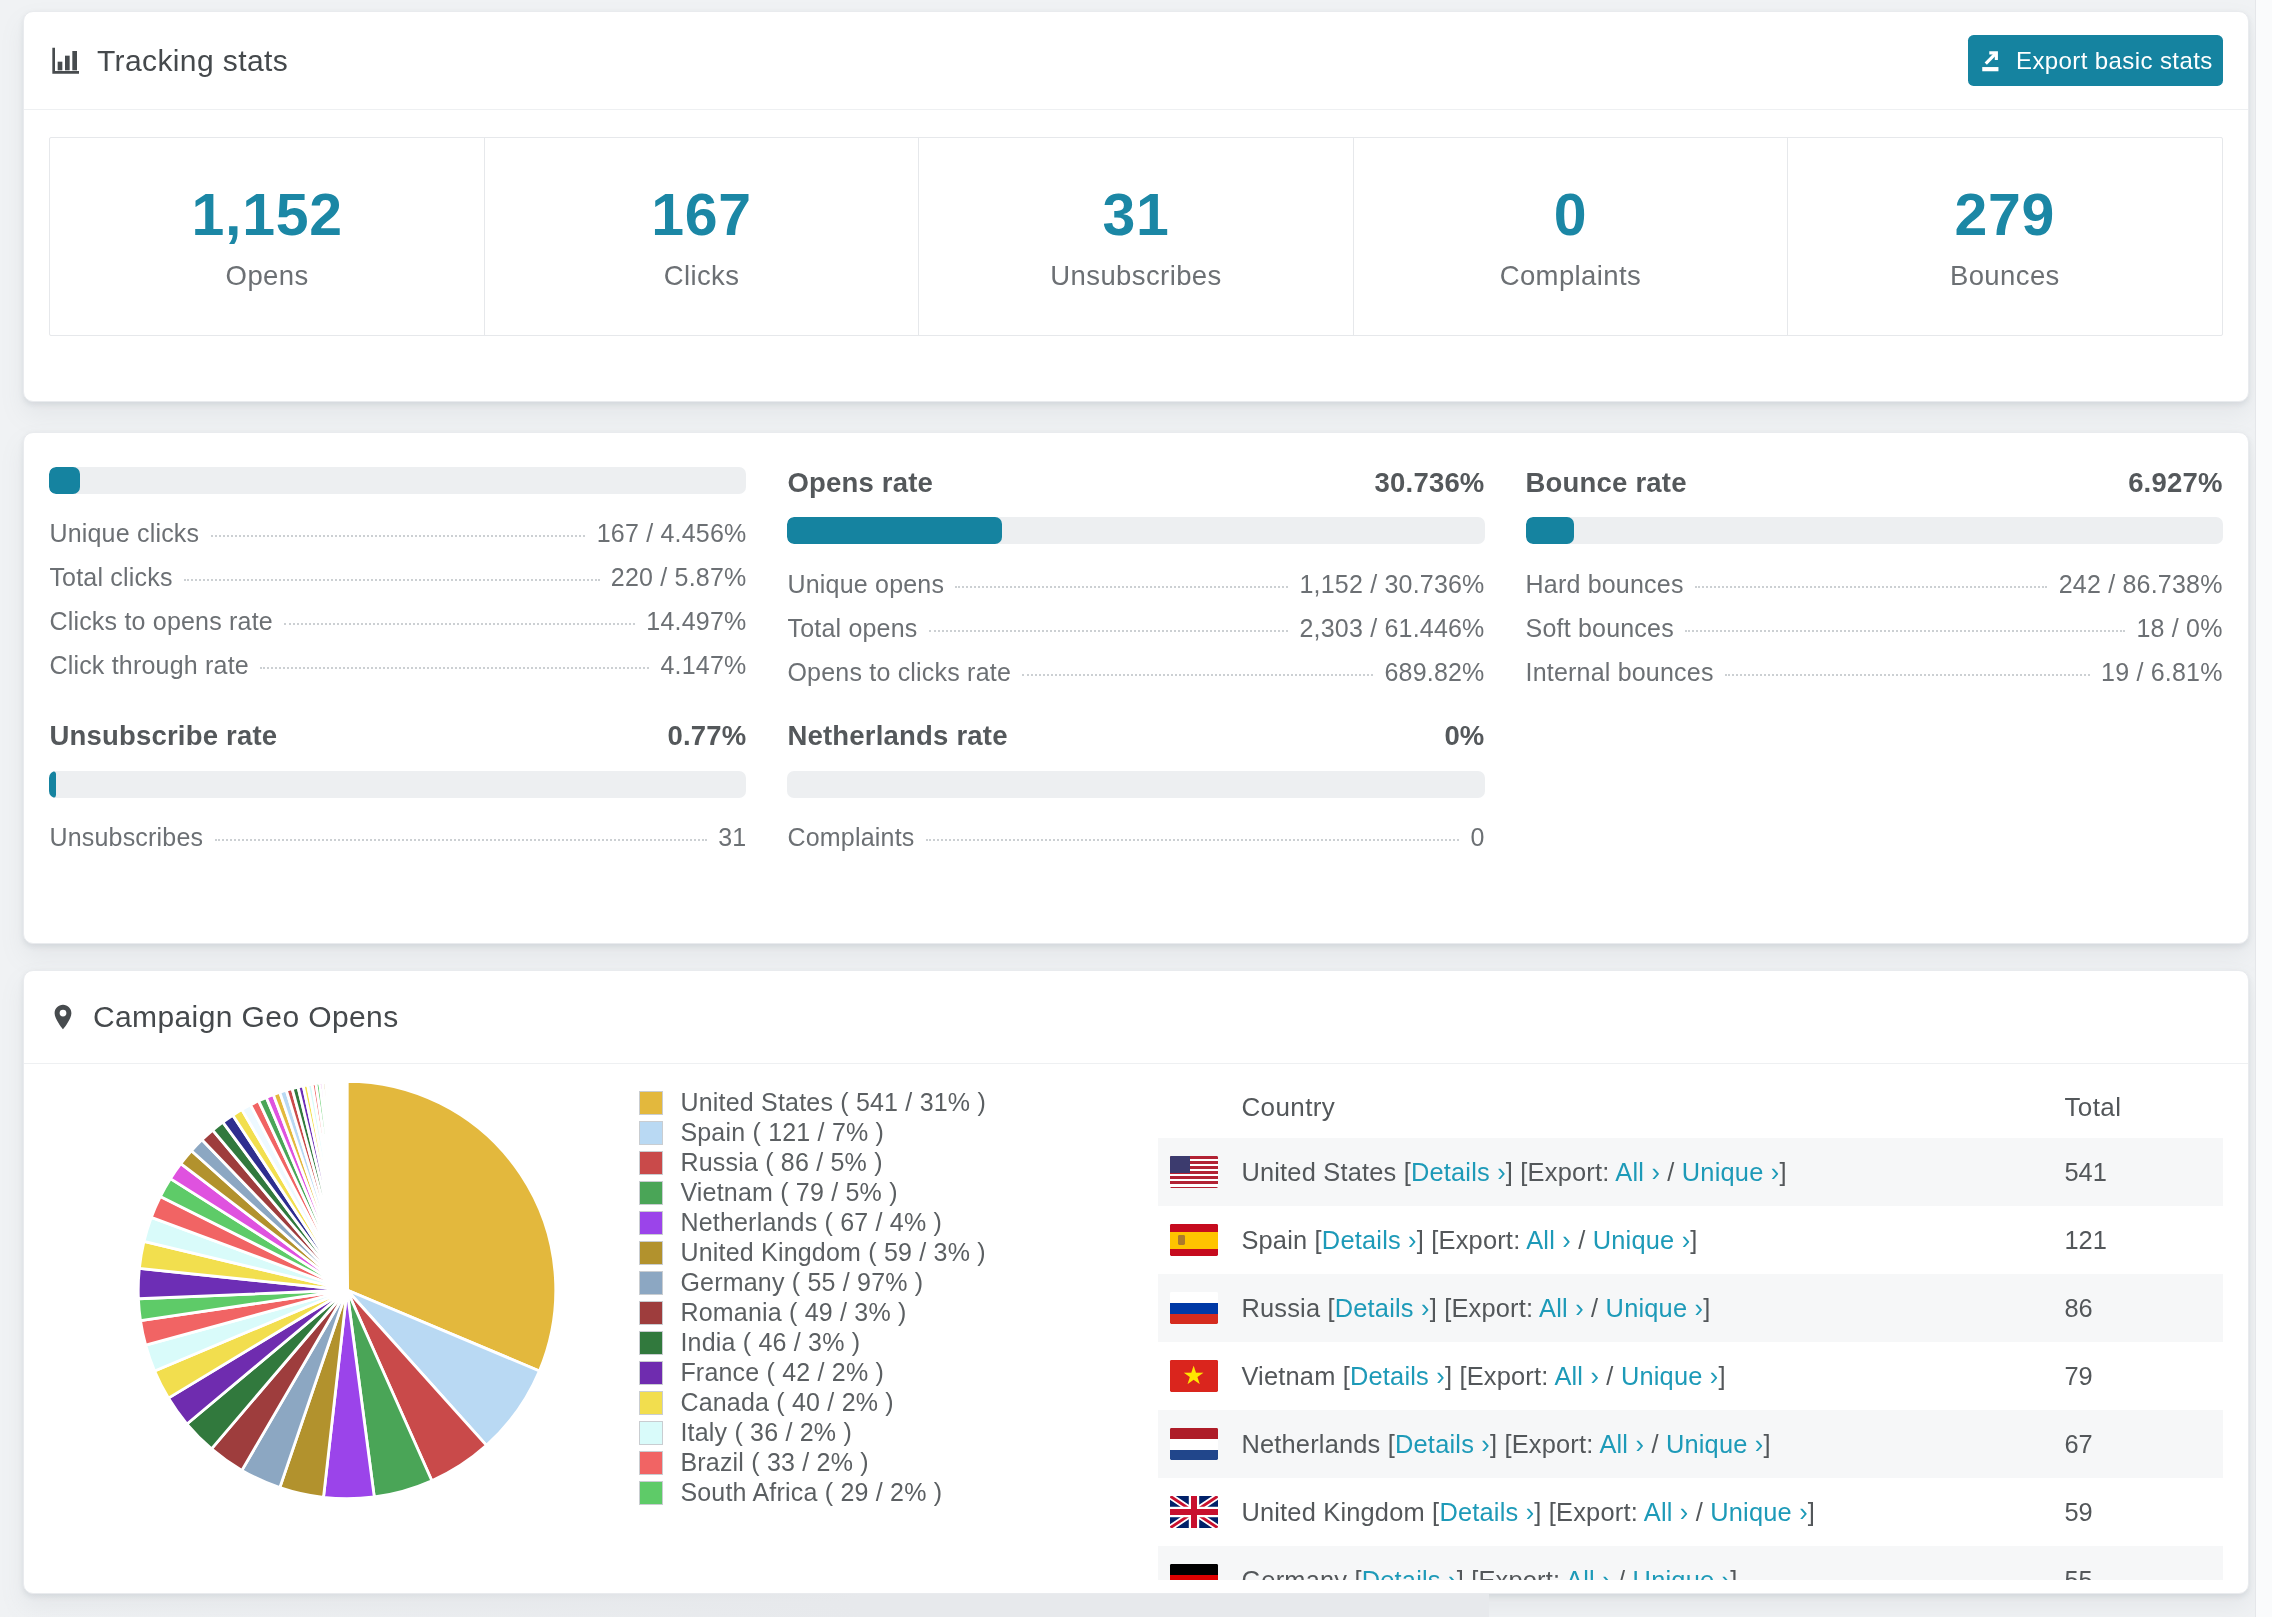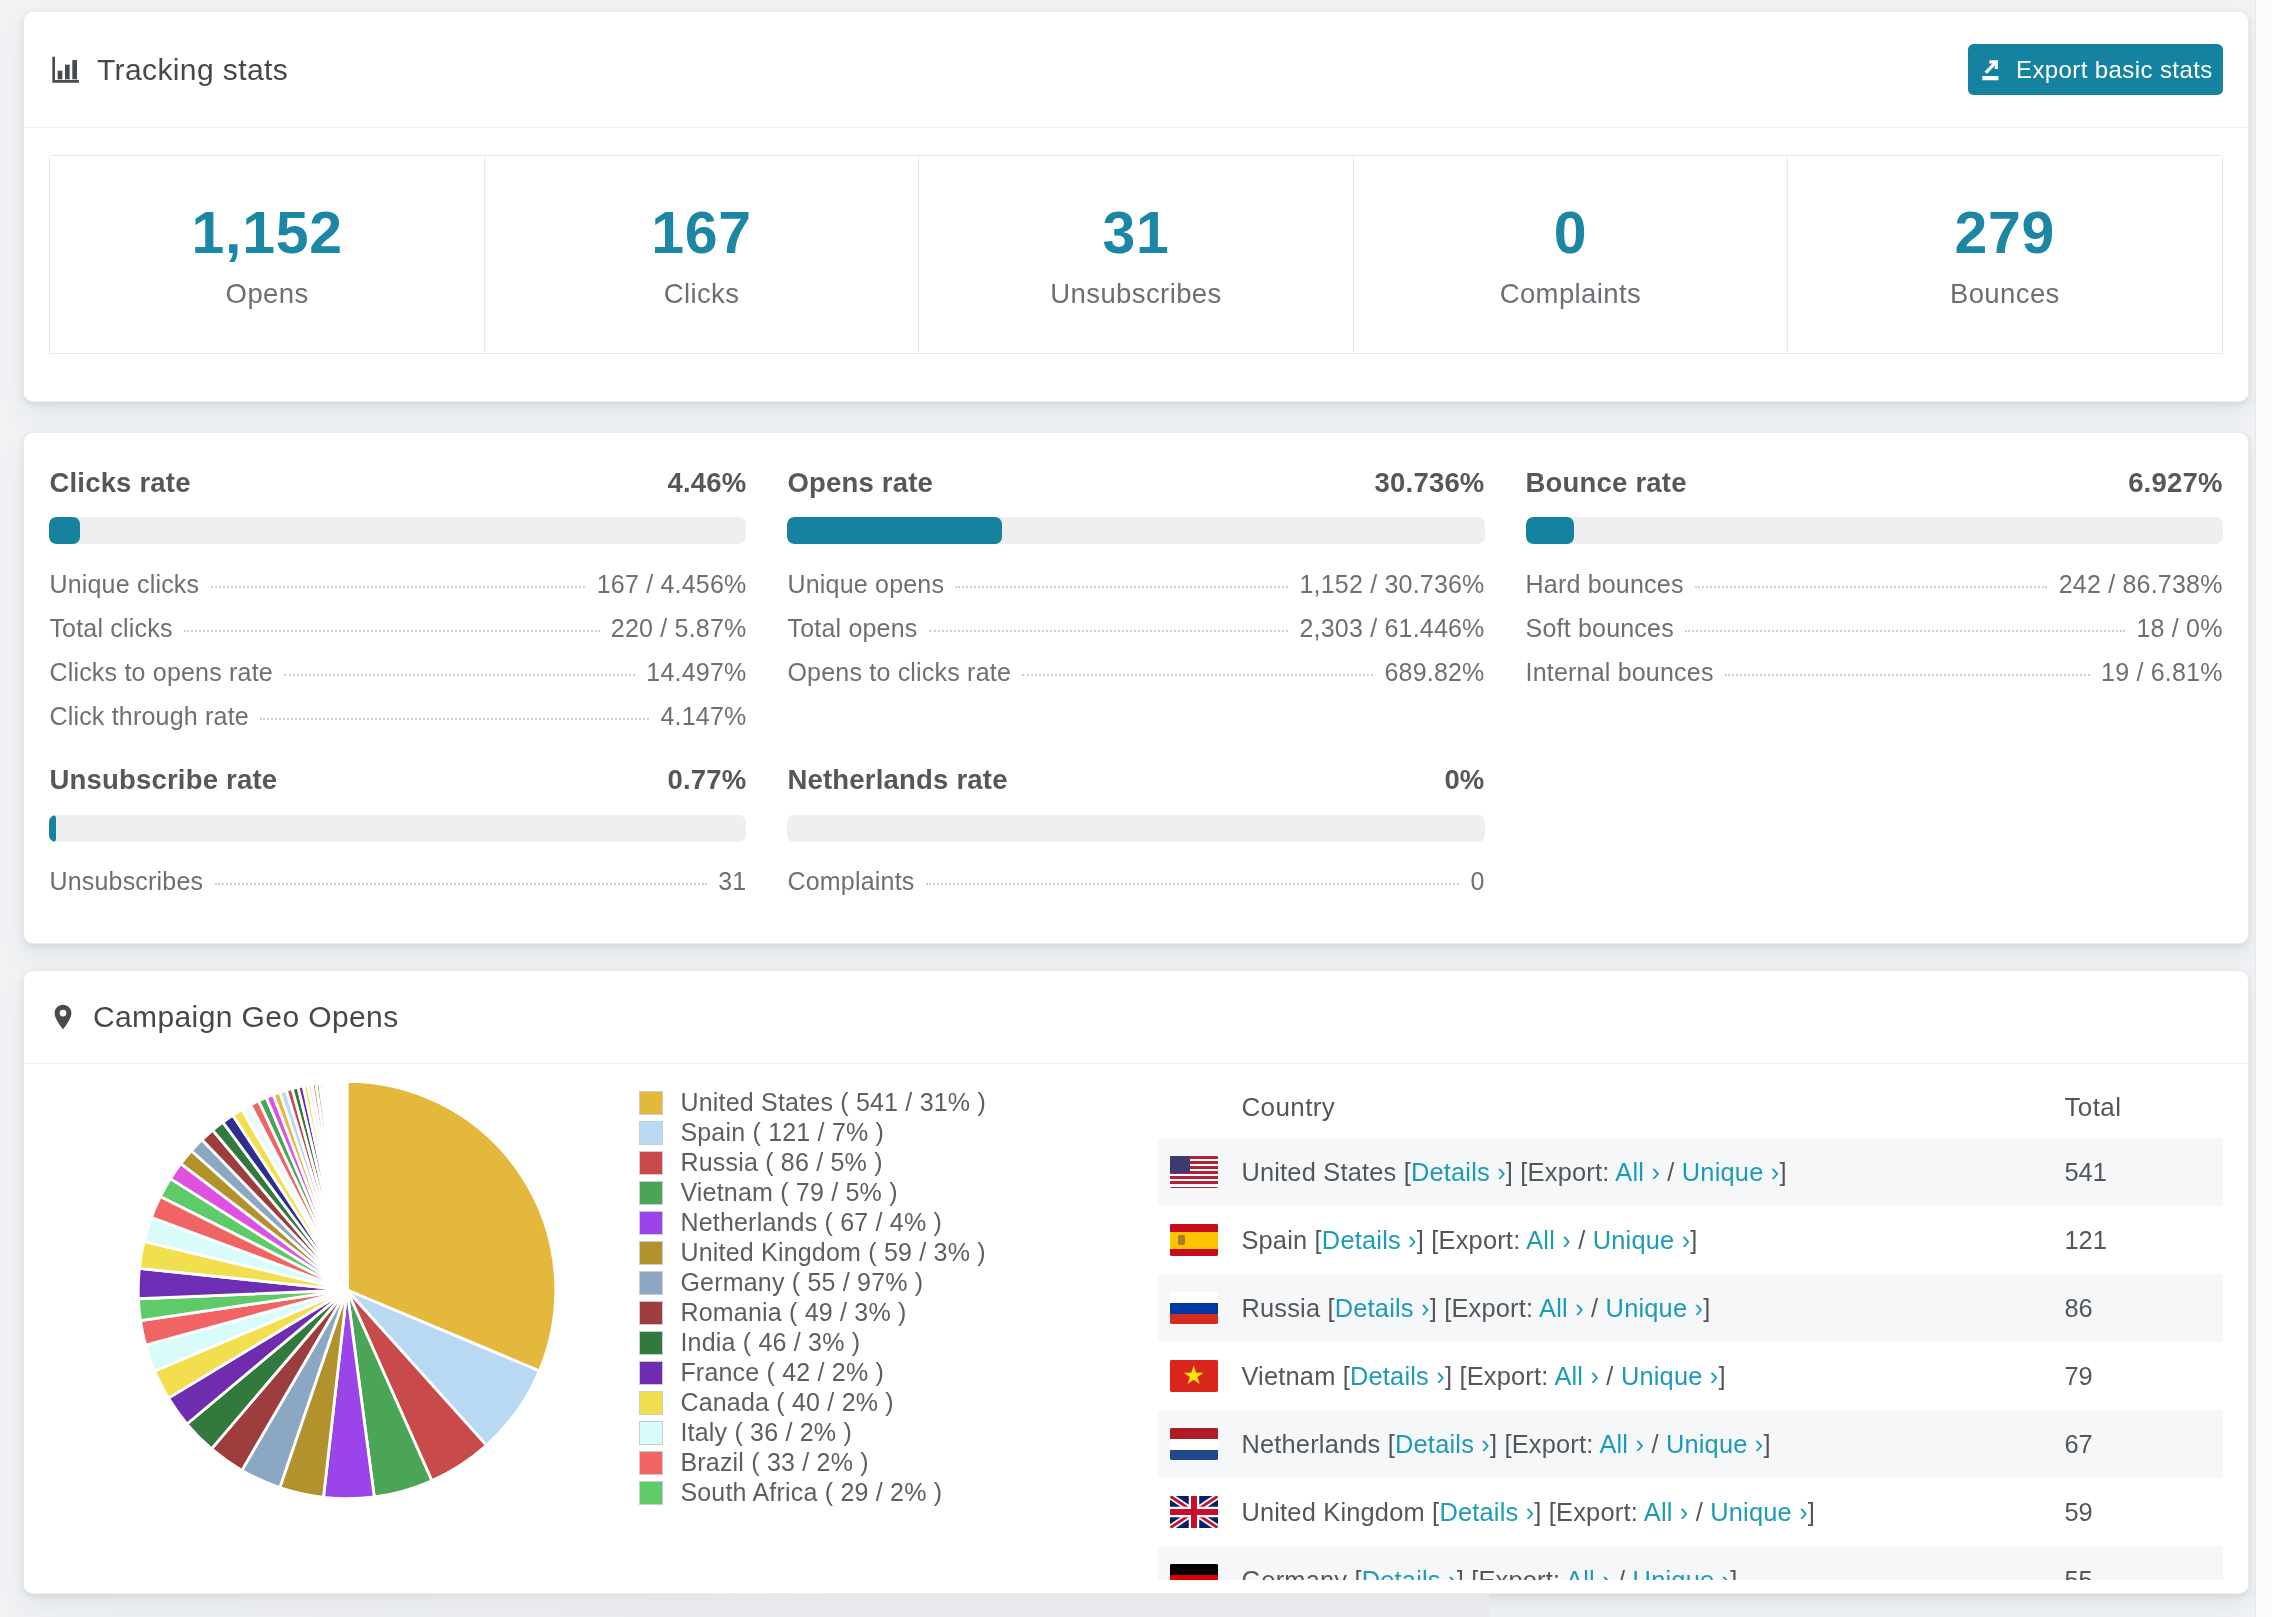--- a/index.html
+++ b/index.html
@@ -18,21 +18,21 @@
     border-radius:10px;
     box-shadow:0 2.1px 5.6px rgba(125,136,150,.16), 0 12.7px 24px rgba(125,136,150,.10);
   }
   #card-tracking { top:11.3px;  height:391px; }
   #card-rates    { top:432px; height:512px; }
   #card-geo      { top:970px; height:624px; }
 
   
   .card-header {
     display:flex; align-items:center;
-    height:116px; padding:0 25.4px;
+    height:98px; padding:0 25.4px;
     border-bottom:1.4px solid #eef0f2;
   }
   #card-geo .card-header { height:93px; }
   .card-title { margin-left:15.5px; font-size:30px; color:#45494c; letter-spacing:0.4px; }
   .hdr-icon { display:flex; align-items:center; }
 
   
   .export-btn {
     margin-left:auto;
     display:flex; align-items:center; gap:12.7px;
@@ -159,24 +159,20 @@
       <div class="stat-box">
         <div class="stat-value">279</div>
         <div class="stat-label">Bounces</div>
       </div>
     </div>
 </div>
 
 <div class="card" id="card-rates">
   <div class="rates-grid" id="rates-grid">
       <div class="rate-section">
-        <div class="rate-title-row">
-          <span class="rate-title">Clicks rate</span>
-          <span class="rate-value">4.46%</span>
-        </div>
         <div class="rate-bar">
           <div class="rate-fill" style="width: max(4.46%, 6.4px);"></div>
         </div>
         <div class="rate-details">
           <div class="detail-row">
             <span class="detail-label">Unique clicks</span>
             <span class="leader"></span>
             <span class="detail-value">167 / 4.456%</span>
           </div>
           <div class="detail-row">

